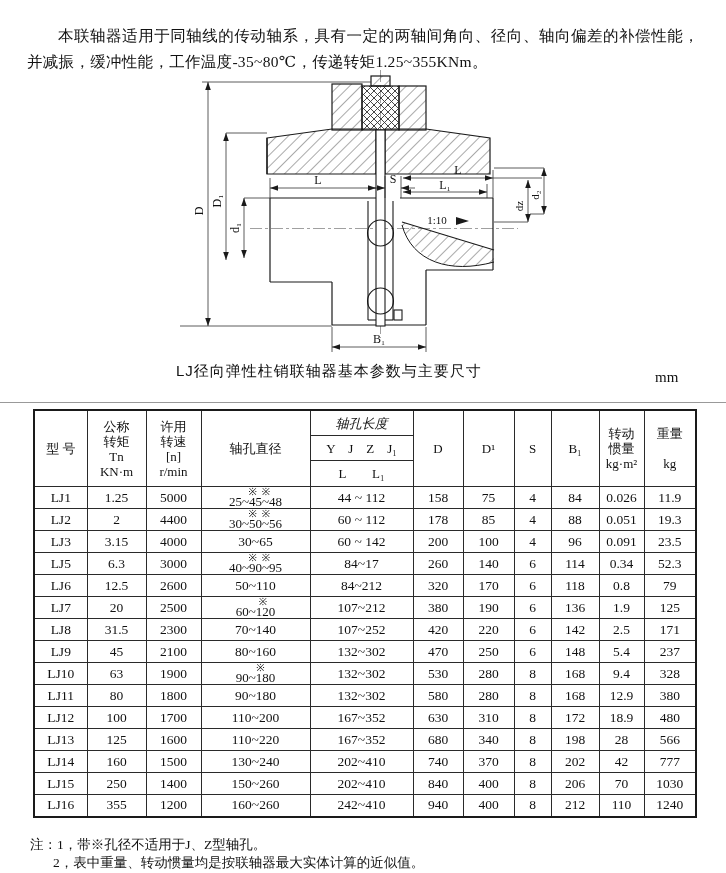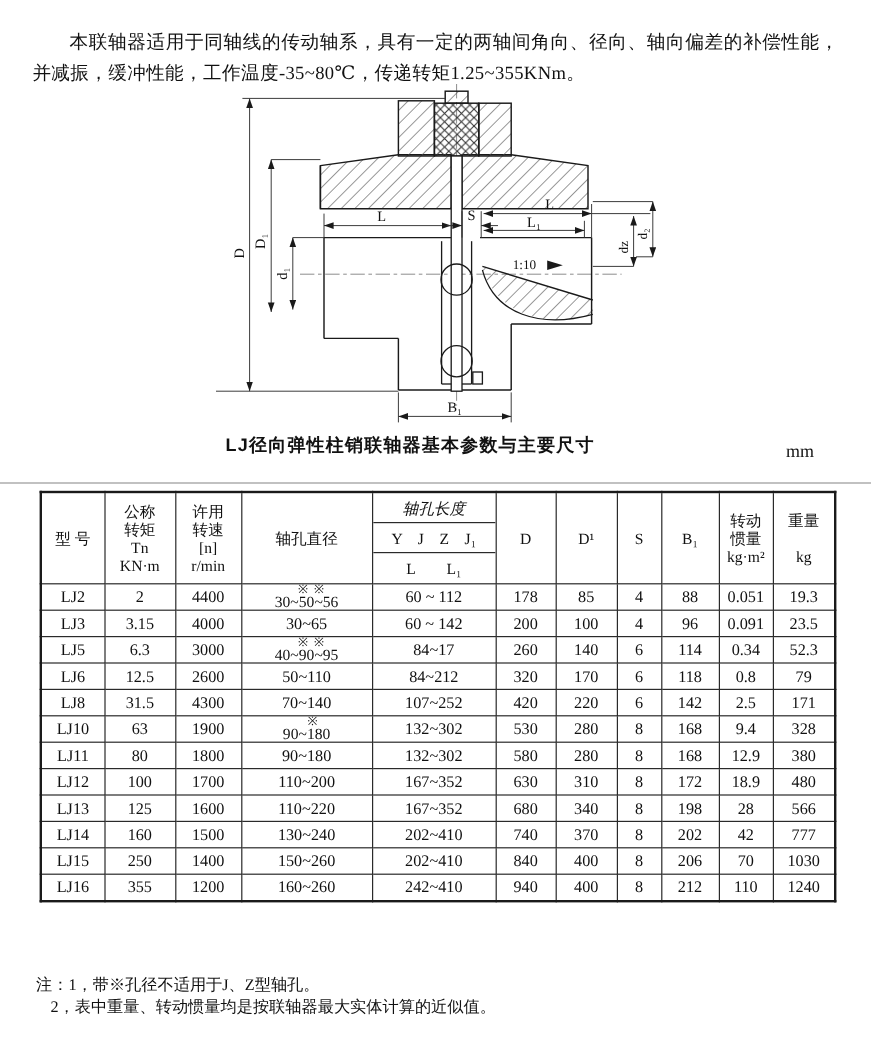--- a/index.html
+++ b/index.html
@@ -7,22 +7,22 @@
         font-family:"Liberation Serif","DejaVu Serif",serif;overflow:hidden;}
   
   #intro{position:absolute;left:27px;top:7px;width:672px;font-size:15.5px;line-height:26px;
          text-align:justify;text-indent:2em;letter-spacing:.3px;}
   
   #diag{position:absolute;left:150px;top:70px;width:575px;height:290px;}
   #diag svg{display:block;}
   .dimtxt{font-family:"Liberation Serif","DejaVu Serif",serif;font-size:12px;fill:#111;}
   .dimtxt.small{font-size:11px;}
   
-  #tbl-title{position:absolute;left:188px;top:362px;font-family:"Liberation Sans","DejaVu Sans",sans-serif;
-             font-weight:bold;font-size:15px;letter-spacing:1px;}
+  #tbl-title{position:absolute;left:176px;top:362px;font-family:"Liberation Sans","DejaVu Sans",sans-serif;
+             font-weight:normal;font-size:15px;letter-spacing:1px;}
   #unit{position:absolute;left:655px;top:369px;font-size:15px;}
   
   #toprule{position:absolute;left:0px;top:402px;width:726px;height:0;border-top:1px solid #999;}
   
   #ptable{position:absolute;left:33px;top:409px;width:662px;border-collapse:collapse;table-layout:fixed;
           border:2px solid #1a1a1a;}
   #ptable th,#ptable td{border:1px solid #2a2a2a;padding:0;text-align:center;vertical-align:middle;
           font-weight:normal;overflow:hidden;}
   #ptable thead tr{height:76px;}
   #ptable tbody tr{height:22px;}
@@ -30,22 +30,22 @@
   #ptable td{font-size:13.5px;}
   .pre{white-space:pre-line;}
   .prex{white-space:pre;}
   .lenth{padding:0;}
   .len-top{height:24px;border-bottom:1px solid #2a2a2a;display:flex;align-items:center;justify-content:center;font-style:italic;}
   .len-mid{height:24px;border-bottom:1px solid #2a2a2a;display:flex;align-items:center;justify-content:center;text-align:right;}
   .len-bot{height:25px;display:flex;align-items:center;justify-content:center;}
   .marks{font-size:10px;line-height:9px;white-space:pre;text-align:center;}
   .bval{font-size:13px;line-height:12px;text-align:center;}
   
-  #notes{position:absolute;left:30px;top:812px;font-size:13.5px;line-height:17.5px;}
-  #note2{margin-left:12px;}
+  #notes{position:absolute;left:30px;top:836px;font-size:13.5px;line-height:17.5px;}
+  #note2{margin-left:23px;}
 </style>
 </head>
 <body>
 
 <div id="page">
 
   <p id="intro">本联轴器适用于同轴线的传动轴系，具有一定的两轴间角向、径向、轴向偏差的补偿性能，并减振，缓冲性能，工作温度-35~80℃，传递转矩1.25~355KNm。</p>
 
   <div id="diag">
     <svg width="575" height="290" viewBox="0 0 575 290">
@@ -220,20 +220,36 @@
           </th>
         <th>
             <div class="pre">重量
 
 kg</div>
           </th>
       </tr>
     </thead>
     <tbody>
         <tr>
+          <td>LJ1</td>
+          <td>1.25</td>
+          <td>5000</td>
+          <td>
+            <div class="marks">   ※  ※</div>
+            <div class="bval">25~45~48</div>
+          </td>
+          <td>44 ~ 112</td>
+          <td>158</td>
+          <td>75</td>
+          <td>4</td>
+          <td>84</td>
+          <td>0.026</td>
+          <td>11.9</td>
+        </tr>
+        <tr>
           <td>LJ2</td>
           <td>2</td>
           <td>4400</td>
           <td>
             <div class="marks">   ※  ※</div>
             <div class="bval">30~50~56</div>
           </td>
           <td>60 ~ 112</td>
           <td>178</td>
           <td>85</td>
@@ -282,35 +298,66 @@
           </td>
           <td>84~212</td>
           <td>320</td>
           <td>170</td>
           <td>6</td>
           <td>118</td>
           <td>0.8</td>
           <td>79</td>
         </tr>
         <tr>
+          <td>LJ7</td>
+          <td>20</td>
+          <td>2500</td>
+          <td>
+            <div class="marks">      ※</div>
+            <div class="bval">60~120</div>
+          </td>
+          <td>107~212</td>
+          <td>380</td>
+          <td>190</td>
+          <td>6</td>
+          <td>136</td>
+          <td>1.9</td>
+          <td>125</td>
+        </tr>
+        <tr>
           <td>LJ8</td>
           <td>31.5</td>
-          <td>4300</td>
+          <td>2300</td>
           <td>
             <div class="">70~140</div>
           </td>
           <td>107~252</td>
           <td>420</td>
           <td>220</td>
           <td>6</td>
           <td>142</td>
           <td>2.5</td>
           <td>171</td>
         </tr>
         <tr>
+          <td>LJ9</td>
+          <td>45</td>
+          <td>2100</td>
+          <td>
+            <div class="">80~160</div>
+          </td>
+          <td>132~302</td>
+          <td>470</td>
+          <td>250</td>
+          <td>6</td>
+          <td>148</td>
+          <td>5.4</td>
+          <td>237</td>
+        </tr>
+        <tr>
           <td>LJ10</td>
           <td>63</td>
           <td>1900</td>
           <td>
             <div class="marks">    ※</div>
             <div class="bval">90~180</div>
           </td>
           <td>132~302</td>
           <td>530</td>
           <td>280</td>

